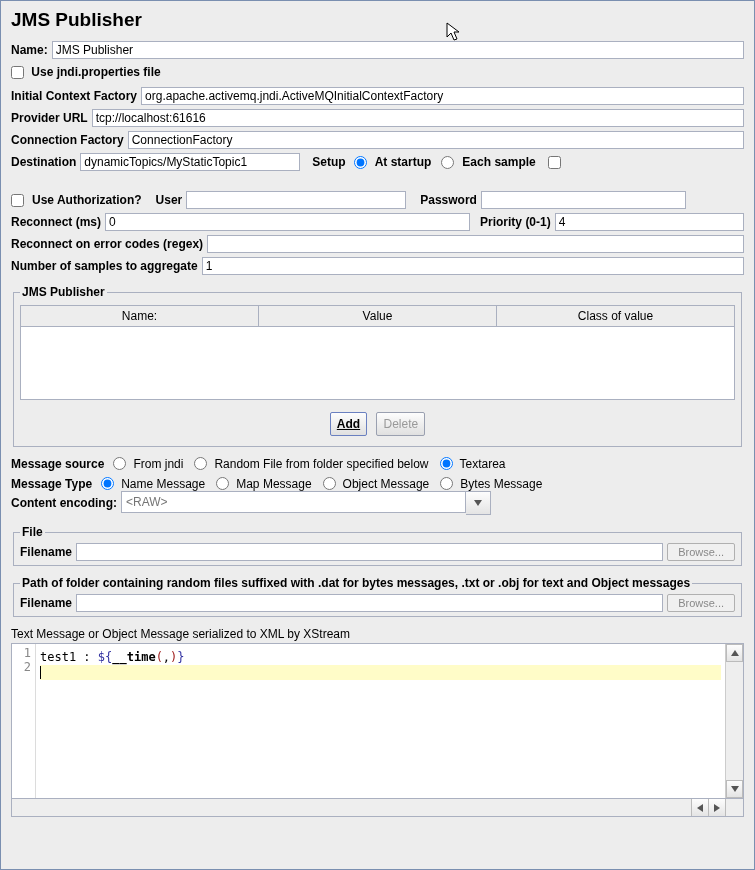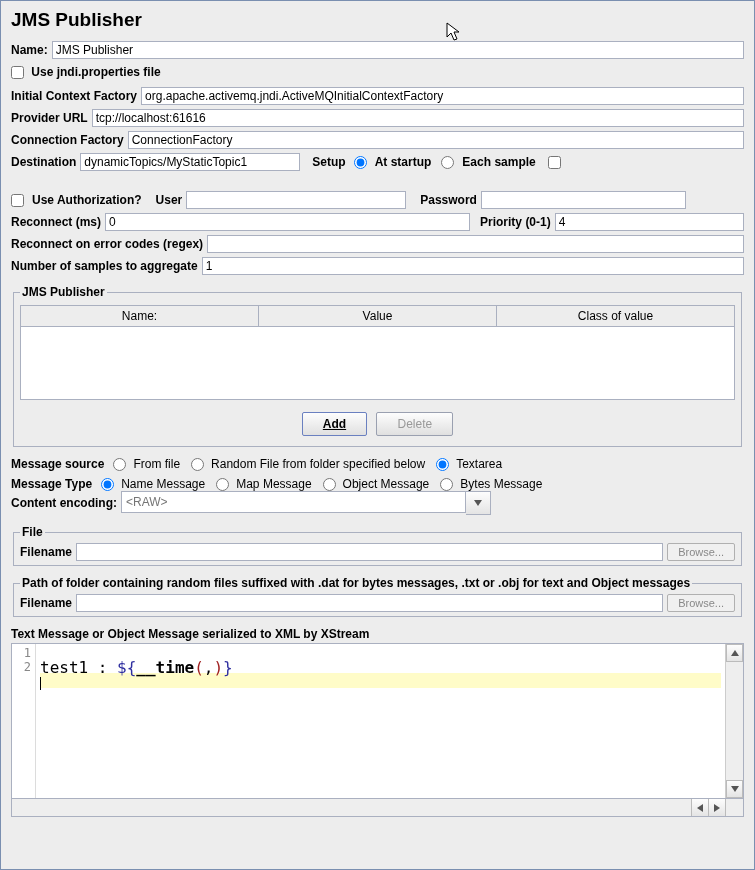--- a/index.html
+++ b/index.html
@@ -12,34 +12,34 @@
 input[type=text].flex{flex:1;min-width:0}
 input[type=checkbox],input[type=radio]{margin:0 4px 0 0;vertical-align:middle}
 .checkbox-row{margin:6px 0 8px 0}
 .checkbox-row label{font-weight:bold}
 fieldset{border:1px solid #aab0c0;margin:10px 2px;padding:6px}
 fieldset>legend{font-weight:bold;padding:0 2px}
 table.props{width:100%;border-collapse:collapse;border:1px solid #aab0c0;table-layout:fixed}
 table.props th{border:1px solid #aab0c0;background:#ededed;font-weight:normal;text-align:center;height:18px}
 table.props td{height:70px;border:1px solid #aab0c0;background:#fff}
 .btn-row{text-align:center;margin-top:12px;margin-bottom:4px}
-button.btn{font-size:12px;padding:4px 20px;border:1px solid #9aa0b0;background:linear-gradient(#fdfdfd,#e0e0e0);border-radius:2px;margin:0 3px}
+button.btn{font-size:12px;padding:4px 6px;border:1px solid #9aa0b0;background:linear-gradient(#fdfdfd,#e0e0e0);border-radius:2px;margin:0 3px}
 button.btn.primary{font-weight:bold;text-decoration:underline;border:1px solid #6a80c0}
 button.btn:disabled{color:#999}
 button.browse{font-size:11px;padding:2px 10px;border:1px solid #b0b0b0;background:#f0f0f0;color:#888;border-radius:2px}
-.radio-group{display:flex;align-items:flex-end;gap:3px;flex-wrap:wrap}
+.radio-group{display:flex;align-items:flex-start;gap:3px;flex-wrap:wrap}
 .radio-group label{font-weight:normal;margin-right:8px}
 .radio-group .lead{font-weight:bold;margin-right:6px}
 .combo{position:relative;display:flex;width:370px}
 .combo input{flex:1;border:1px solid #aab0c0;height:22px;padding:0 4px;color:#888}
 .combo .arrow{width:24px;height:22px;border:1px solid #aab0c0;border-left:0;background:linear-gradient(#fdfdfd,#e4e4e4);display:flex;align-items:center;justify-content:center}
 .combo .arrow svg{width:8px;height:6px}
 .editor-wrap{display:flex;border:1px solid #aab0c0;height:154px;background:#fff;position:relative}
 .gutter{width:24px;background:#fff;border-right:1px solid #dcdcdc;text-align:right;color:#888;font-family:Menlo,Consolas,monospace;font-size:12px;padding:2px 4px;box-sizing:border-box}
-.code{flex:1;font-family:Menlo,Consolas,monospace;font-size:16px;padding:14px 4px;position:relative}
+.code{flex:1;font-family:Menlo,Consolas,monospace;font-size:12px;padding:6px 4px;position:relative}
 .code .line1{height:15px}
 .code .line2{height:15px;background:#fffcc8}
 .code .kw{color:#3030a0}
 .code .fn{font-weight:bold}
 .code .paren{color:#a02020}
 .code .cursor{display:inline-block;width:1px;height:13px;background:#000;vertical-align:middle}
 .vscroll{width:17px;background:#eee;border-left:1px solid #ccc;display:flex;flex-direction:column;justify-content:space-between}
 .vscroll .sarrow{height:16px;display:flex;align-items:center;justify-content:center;background:linear-gradient(#fdfdfd,#e4e4e4);border:1px solid #bbb;margin:0}
 .hscroll{display:flex;height:17px;border:1px solid #aab0c0;border-top:0}
 .hscroll .track{flex:1;background:#eee}
@@ -135,21 +135,21 @@
     </table>
     <div class="btn-row">
       <button class="btn primary">Add</button>
       <button class="btn" disabled="">Delete</button>
     </div>
   </fieldset>
 
   <div class="radio-group" style="margin:10px 0 6px 0">
     <span class="lead">Message source</span>
     <input type="radio" name="msrc" style="">
-    <label>From file</label>
+    <label>From jndi</label>
     <input type="radio" name="msrc" style="">
     <label>Random File from folder specified below</label>
     <input type="radio" name="msrc" checked="" style="">
     <label>Textarea</label>
   </div>
 
   <div class="radio-group" style="">
     <span class="lead">Message Type</span>
     <input type="radio" name="mtype" checked="" style="">
     <label>Name Message</label>
@@ -184,21 +184,21 @@
 
   <fieldset style="padding:4px 6px">
     <legend style="font-weight:bold">Path of folder containing random files suffixed with .dat for bytes messages, .txt or .obj for text and Object messages</legend>
     <div class="row" style="margin:0">
       <label>Filename</label>
       <input type="text" class="flex" style="">
       <button class="browse">Browse...</button>
     </div>
   </fieldset>
 
-  <div style="font-weight:bold;margin:0 0 2px 0">Text Message or Object Message serialized to XML by XStream</div>
+  <div style="font-weight:normal;margin:0 0 2px 0">Text Message or Object Message serialized to XML by XStream</div>
   <div class="editor-wrap">
     <div class="gutter">
       <div>1</div>
       <div>2</div>
     </div>
     <div class="code">
       <div class="line1"><span>test1 : </span><span class="kw">$</span><span class="kw">{</span><span class="fn">__time</span><span class="paren">(</span><span>,</span><span class="paren">)</span><span class="kw">}</span></div>
       <div class="line2"><span class="cursor"></span></div>
     </div>
     <div class="vscroll">

